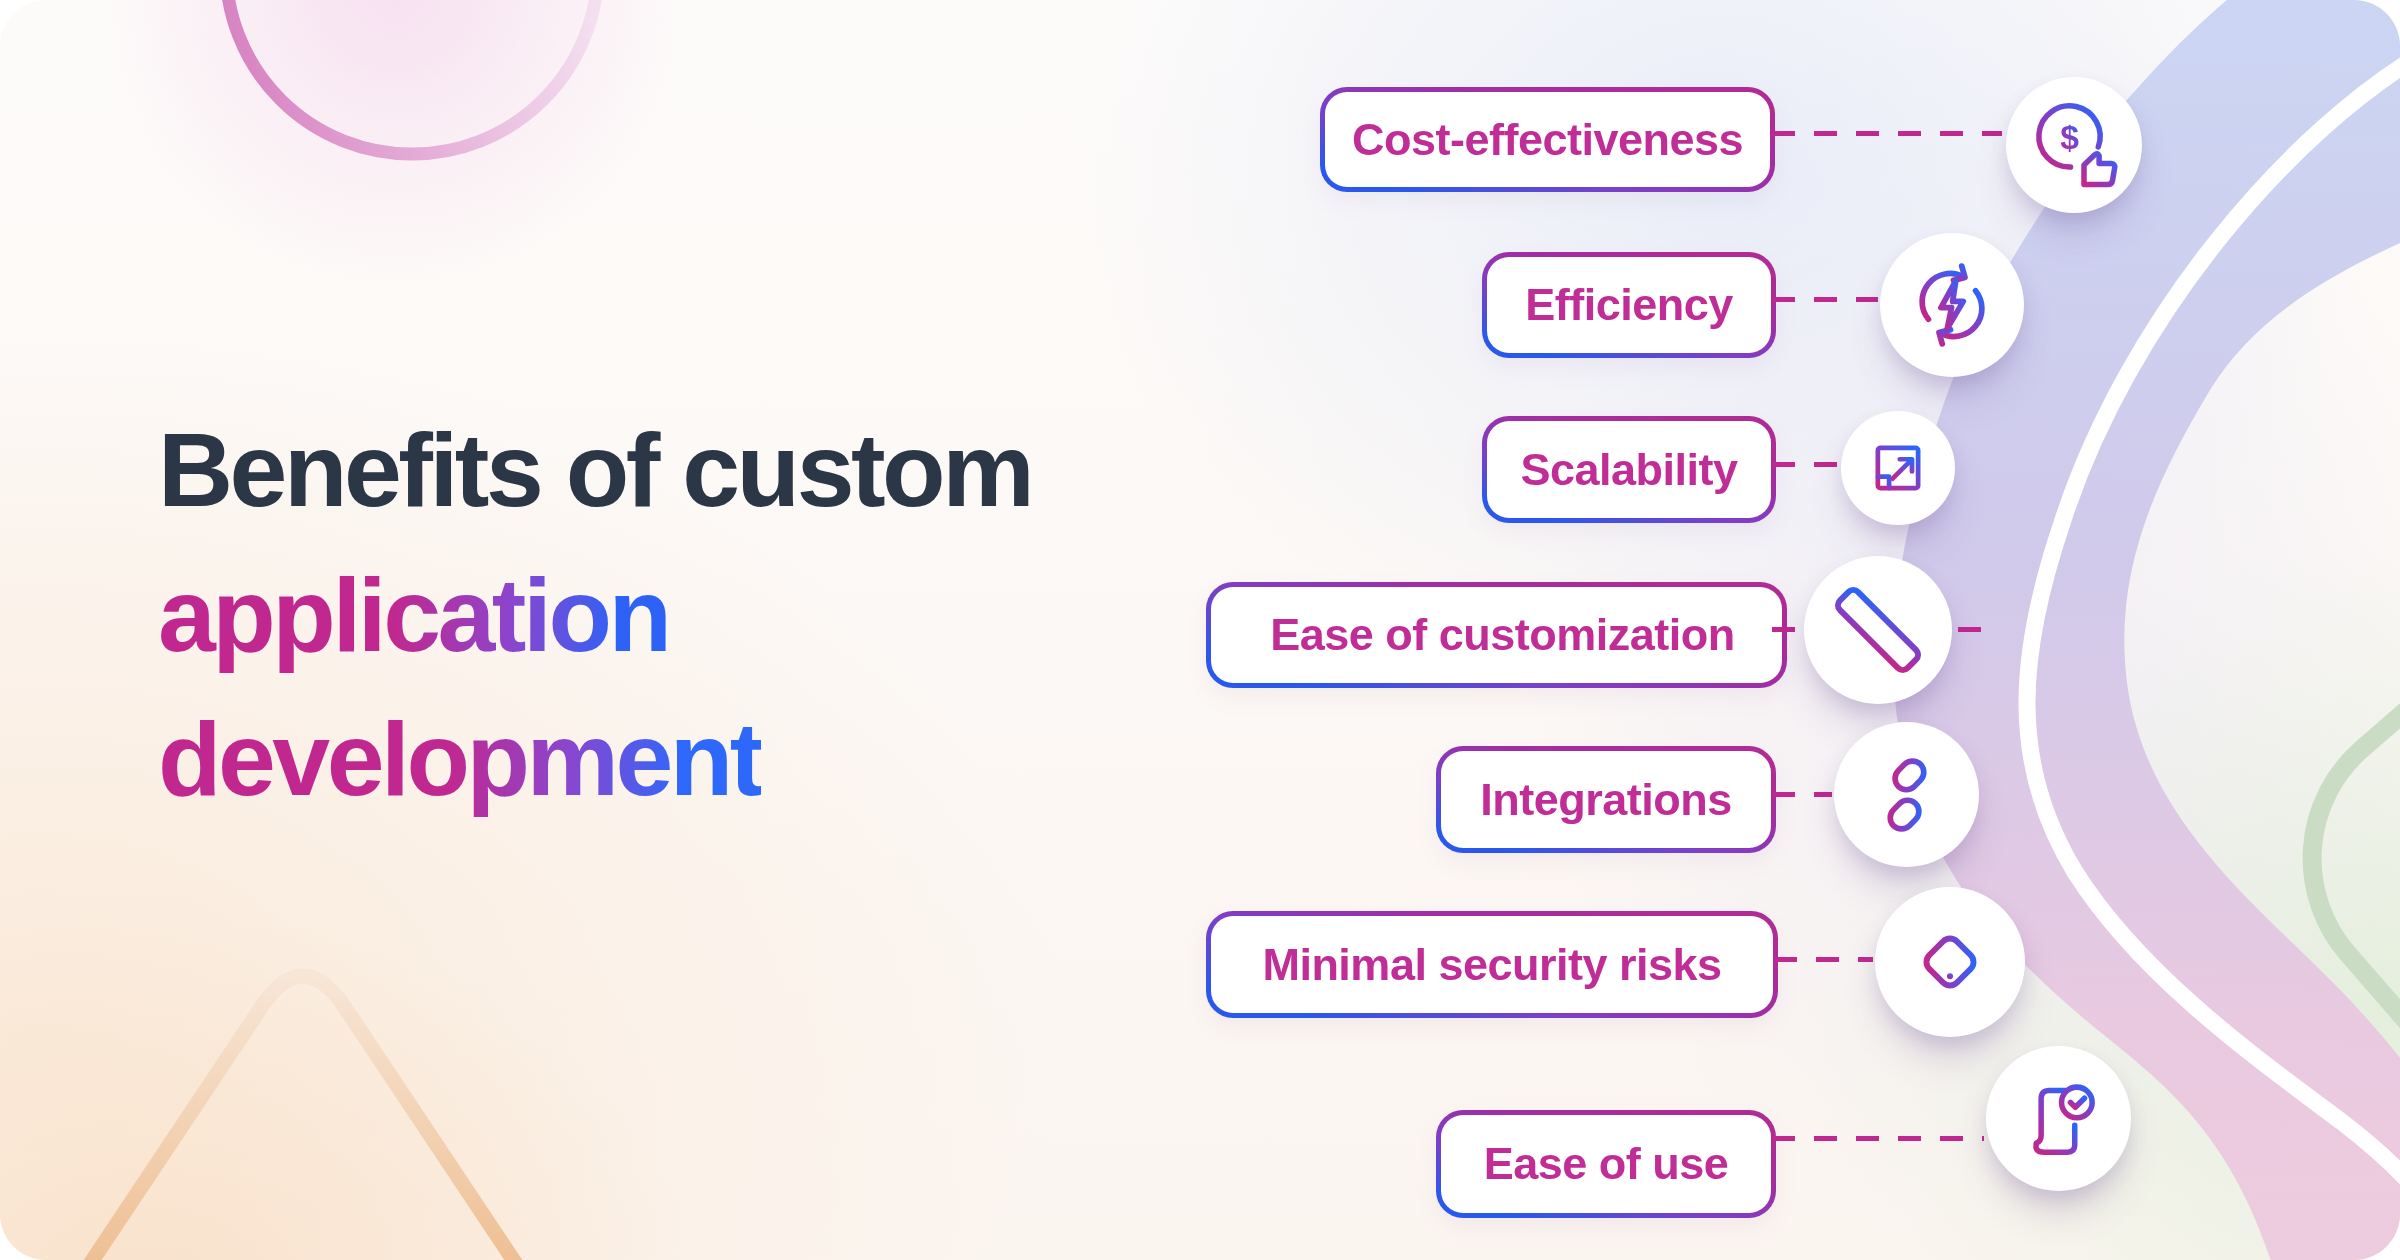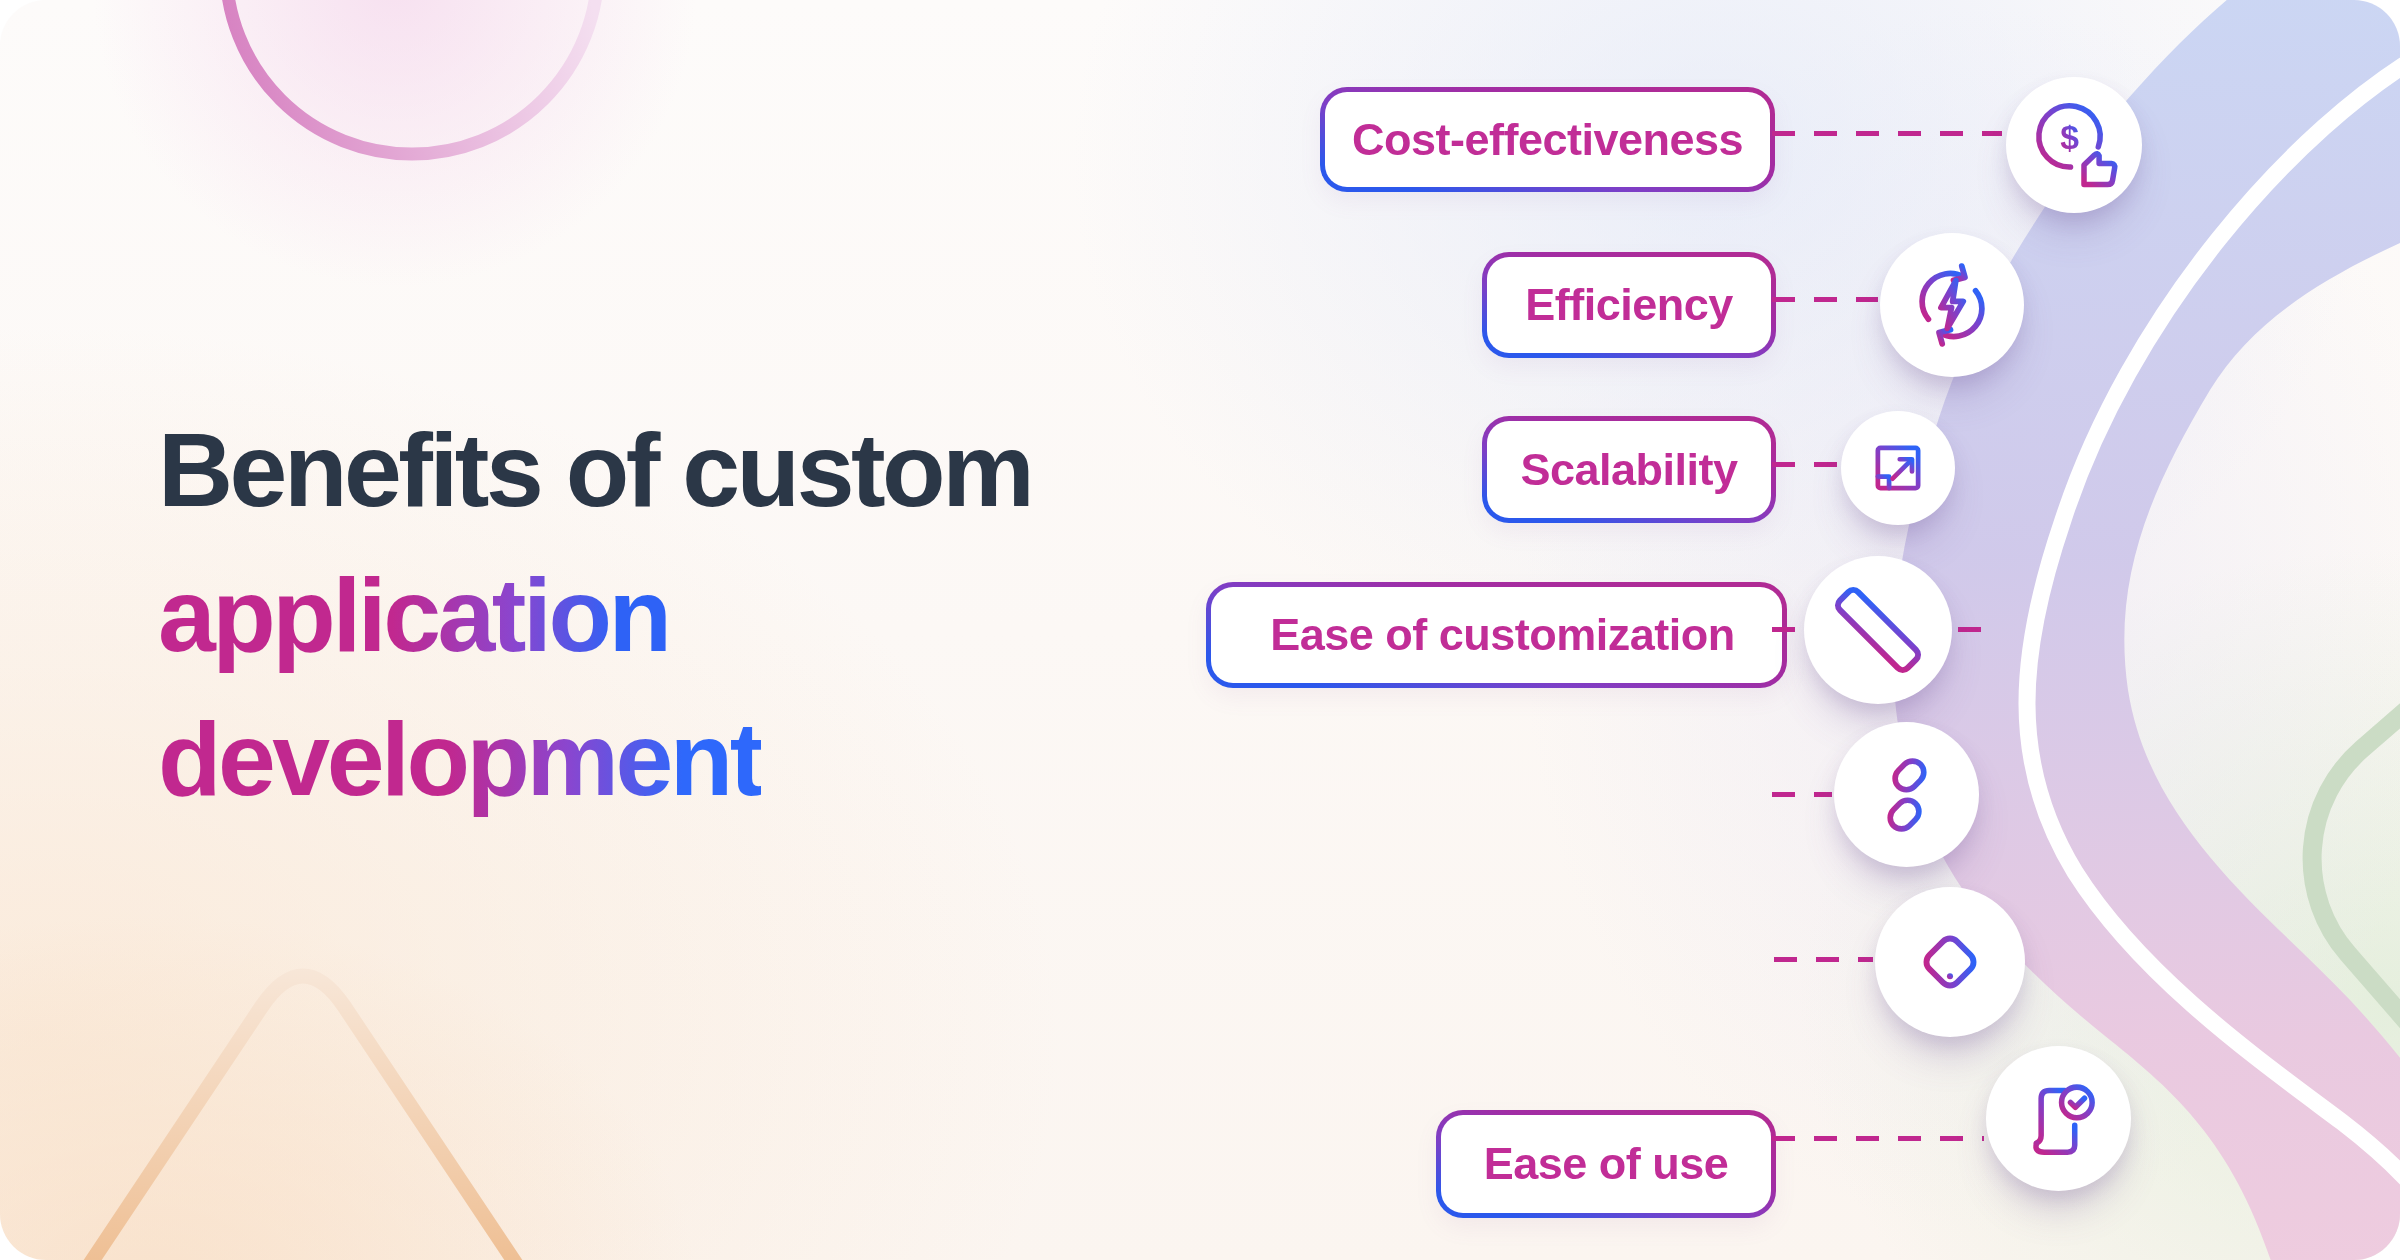--- a/index.html
+++ b/index.html
@@ -159,36 +159,42 @@
           <path d="M18.5 13.5 H22"></path>
           <path d="M18.5 17.5 H23"></path>
         <path d="M18.5 21.5 H22"></path>
           <path d="M18.5 25.5 H23"></path>
           <path d="M18.5 29.5 H22"></path>
         <path d="M18.5 33.5 H23"></path>
       </g>
     </svg>
   </div>
 
+  <div class="pill" style="left:1436px; top:746px; width:330px; height:97px;">
+    <span>Integrations</span>
+  </div>
   <div class="dash" style="left:1772px; top:792px; width:60px;"></div>
   <div class="icircle" style="left:1834px; top:722px; width:145px; height:145px;">
     <svg width="104" height="104" viewBox="0 0 48 48" fill="none" stroke="url(#ig)" stroke-width="2.6" stroke-linecap="round" stroke-linejoin="round">
       <g transform="rotate(45 24 24)">
         <rect x="13.2" y="9.6" width="10.4" height="14.4" rx="5.2"></rect>
         <path d="M15.8 24 V29.2"></path>
           <path d="M20.8 24 V29.2"></path>
         <path d="M18.3 9.6 V4.8"></path>
         <rect x="24.4" y="24" width="10.4" height="14.4" rx="5.2"></rect>
         <path d="M27 24 V18.8"></path>
           <path d="M32 24 V18.8"></path>
         <path d="M29.7 38.4 V43.2"></path>
       </g>
     </svg>
   </div>
 
+  <div class="pill" style="left:1206px; top:911px; width:562px; height:97px;">
+    <span>Minimal security risks</span>
+  </div>
   <div class="dash" style="left:1774px; top:957px; width:99px;"></div>
   <div class="icircle" style="left:1875px; top:887px; width:150px; height:150px;">
     <svg width="104" height="104" viewBox="0 0 48 48" fill="none" stroke="url(#ig)" stroke-width="2.7" stroke-linecap="round" stroke-linejoin="round">
       <rect x="15" y="15" width="18" height="18" rx="4.5" transform="rotate(45 24 24)"></rect>
       <path d="M24 17.8 V26.2"></path>
       <circle cx="24" cy="30.6" r="1.4" fill="url(#ig)" stroke="none"></circle>
     </svg>
   </div>
 
   <div class="pill" style="left:1436px; top:1090px; width:330px; height:98px;margin-top:20px;">

